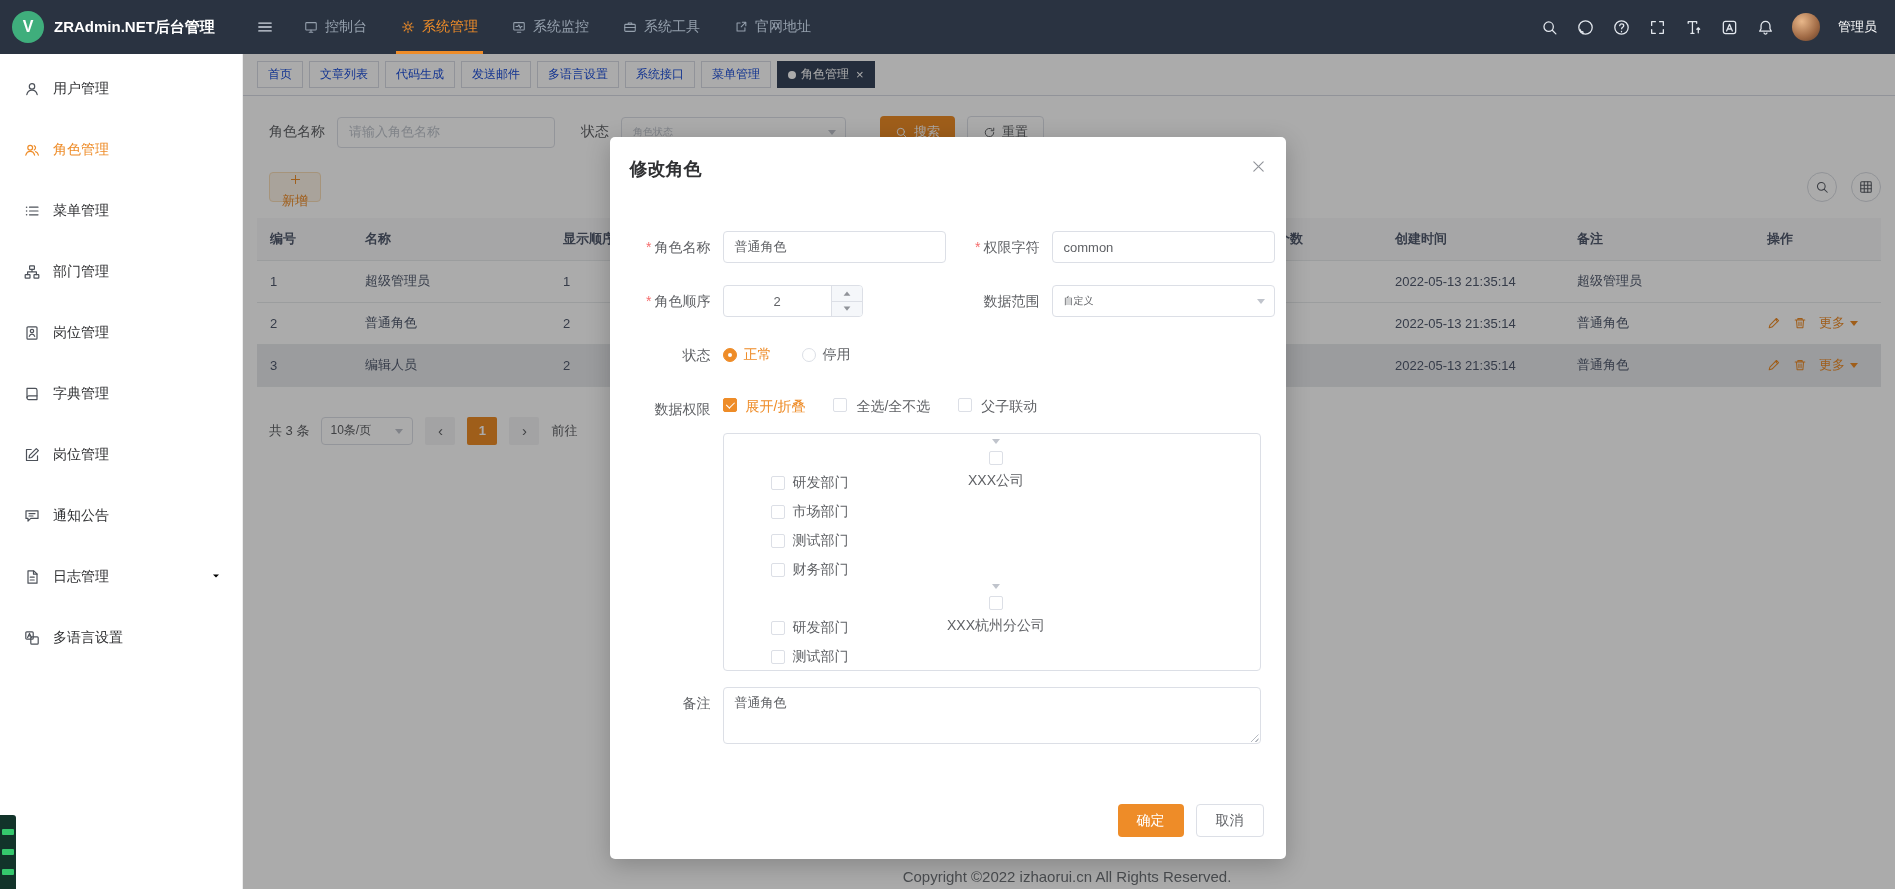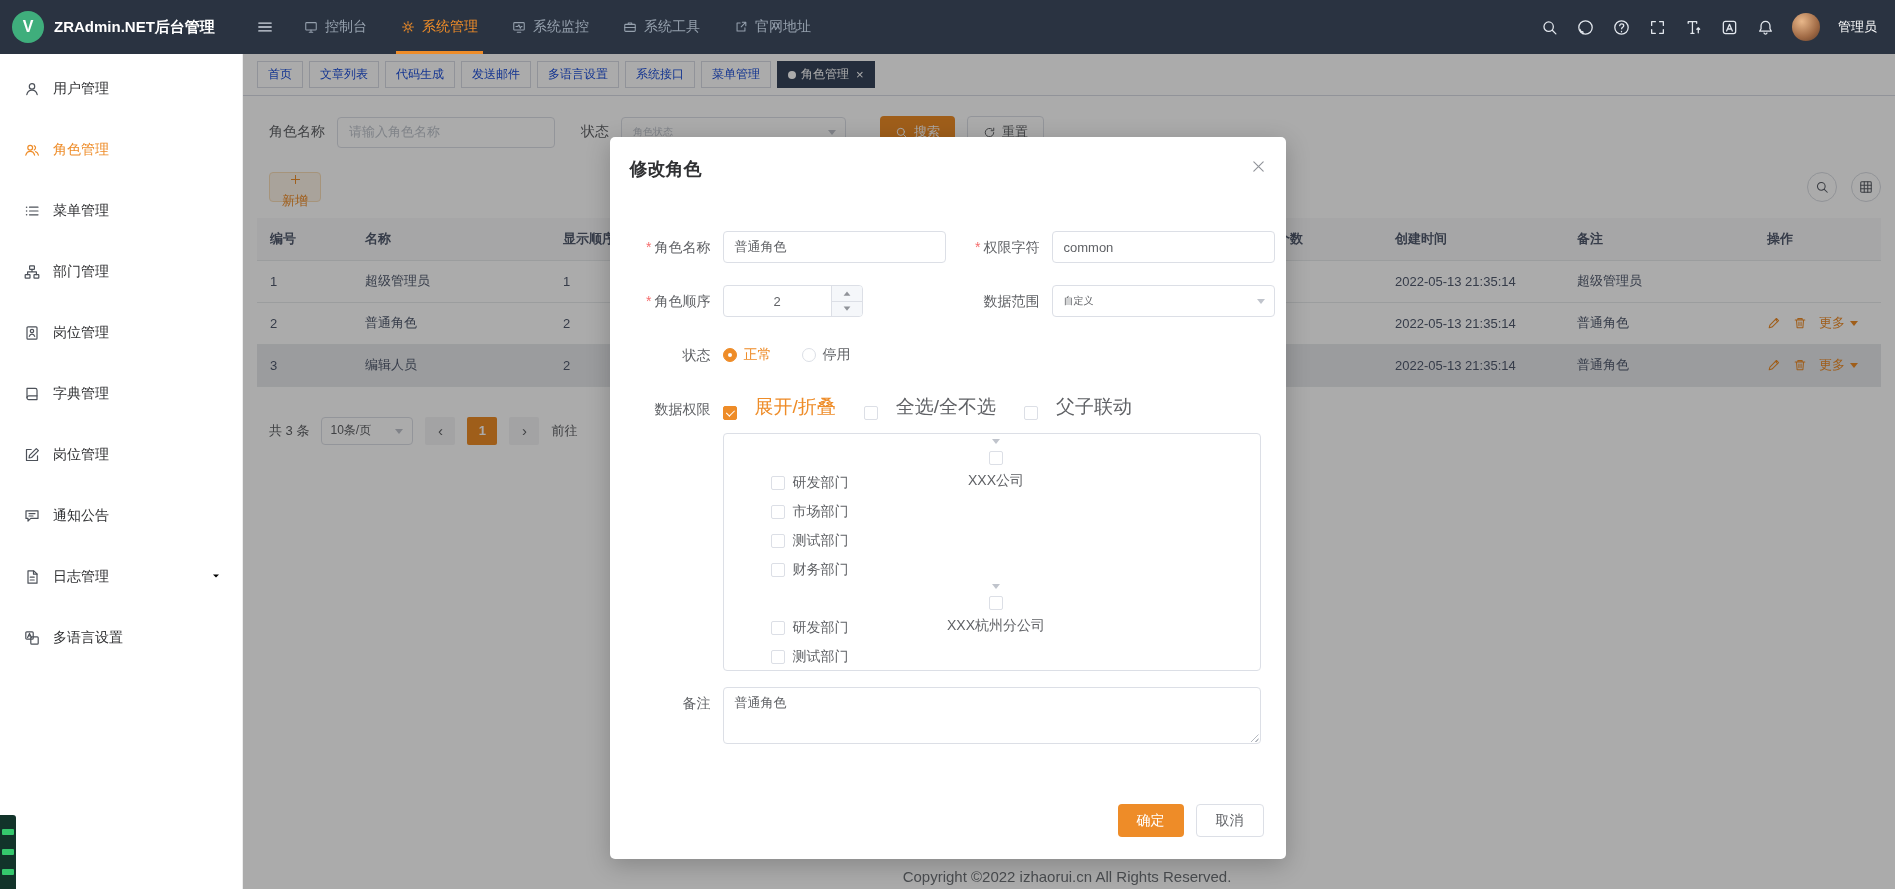--- a/index.html
+++ b/index.html
@@ -143,21 +143,21 @@
   .radio-group, .cb-group { display:flex; align-items:center; height:32px; }
   .radio-group { gap:30px; }
   .cb-group { gap:28px; height:28px; }
   .radio { display:flex; align-items:center; gap:7px; font-size:14px; color:#606266; cursor:pointer; }
   .radio-dot { width:14px; height:14px; border:1px solid #dcdfe6; border-radius:50%; background:#fff;
                position:relative; flex-shrink:0; }
   .radio.checked { color:#ee8c28; }
   .radio.checked .radio-dot { background:#ee8c28; border-color:#ee8c28; }
   .radio.checked .radio-dot::after { content:''; position:absolute; left:4px; top:4px; width:4px;
                height:4px; border-radius:50%; background:#fff; }
-  .cb { display:flex; align-items:flex-end; gap:18px; font-size:19px; color:#606266; cursor:pointer; }
+  .cb { display:flex; align-items:flex-start; gap:9px; font-size:14px; color:#606266; cursor:pointer; }
   .cb-box { width:14px; height:14px; border:1px solid #dcdfe6; border-radius:2px; background:#fff;
             position:relative; flex-shrink:0; }
   .cb.checked { color:#ee8c28; }
   .cb.checked .cb-box { background:#ee8c28; border-color:#ee8c28; }
   .cb.checked .cb-box::after { content:''; position:absolute; left:4px; top:1px; width:3.5px; height:7px;
             border:solid #fff; border-width:0 1.5px 1.5px 0; transform:rotate(45deg); }
 
   .tree-wrap { margin-left:113px; margin-bottom:16px; }
   .tree-box { width:538px; height:238px; border:1px solid #dcdfe6; border-radius:4px; padding:5px 0; overflow:hidden; }
   .tree-row { height:29px; display:flex; align-items:center; font-size:14px; color:#606266; cursor:pointer; }

